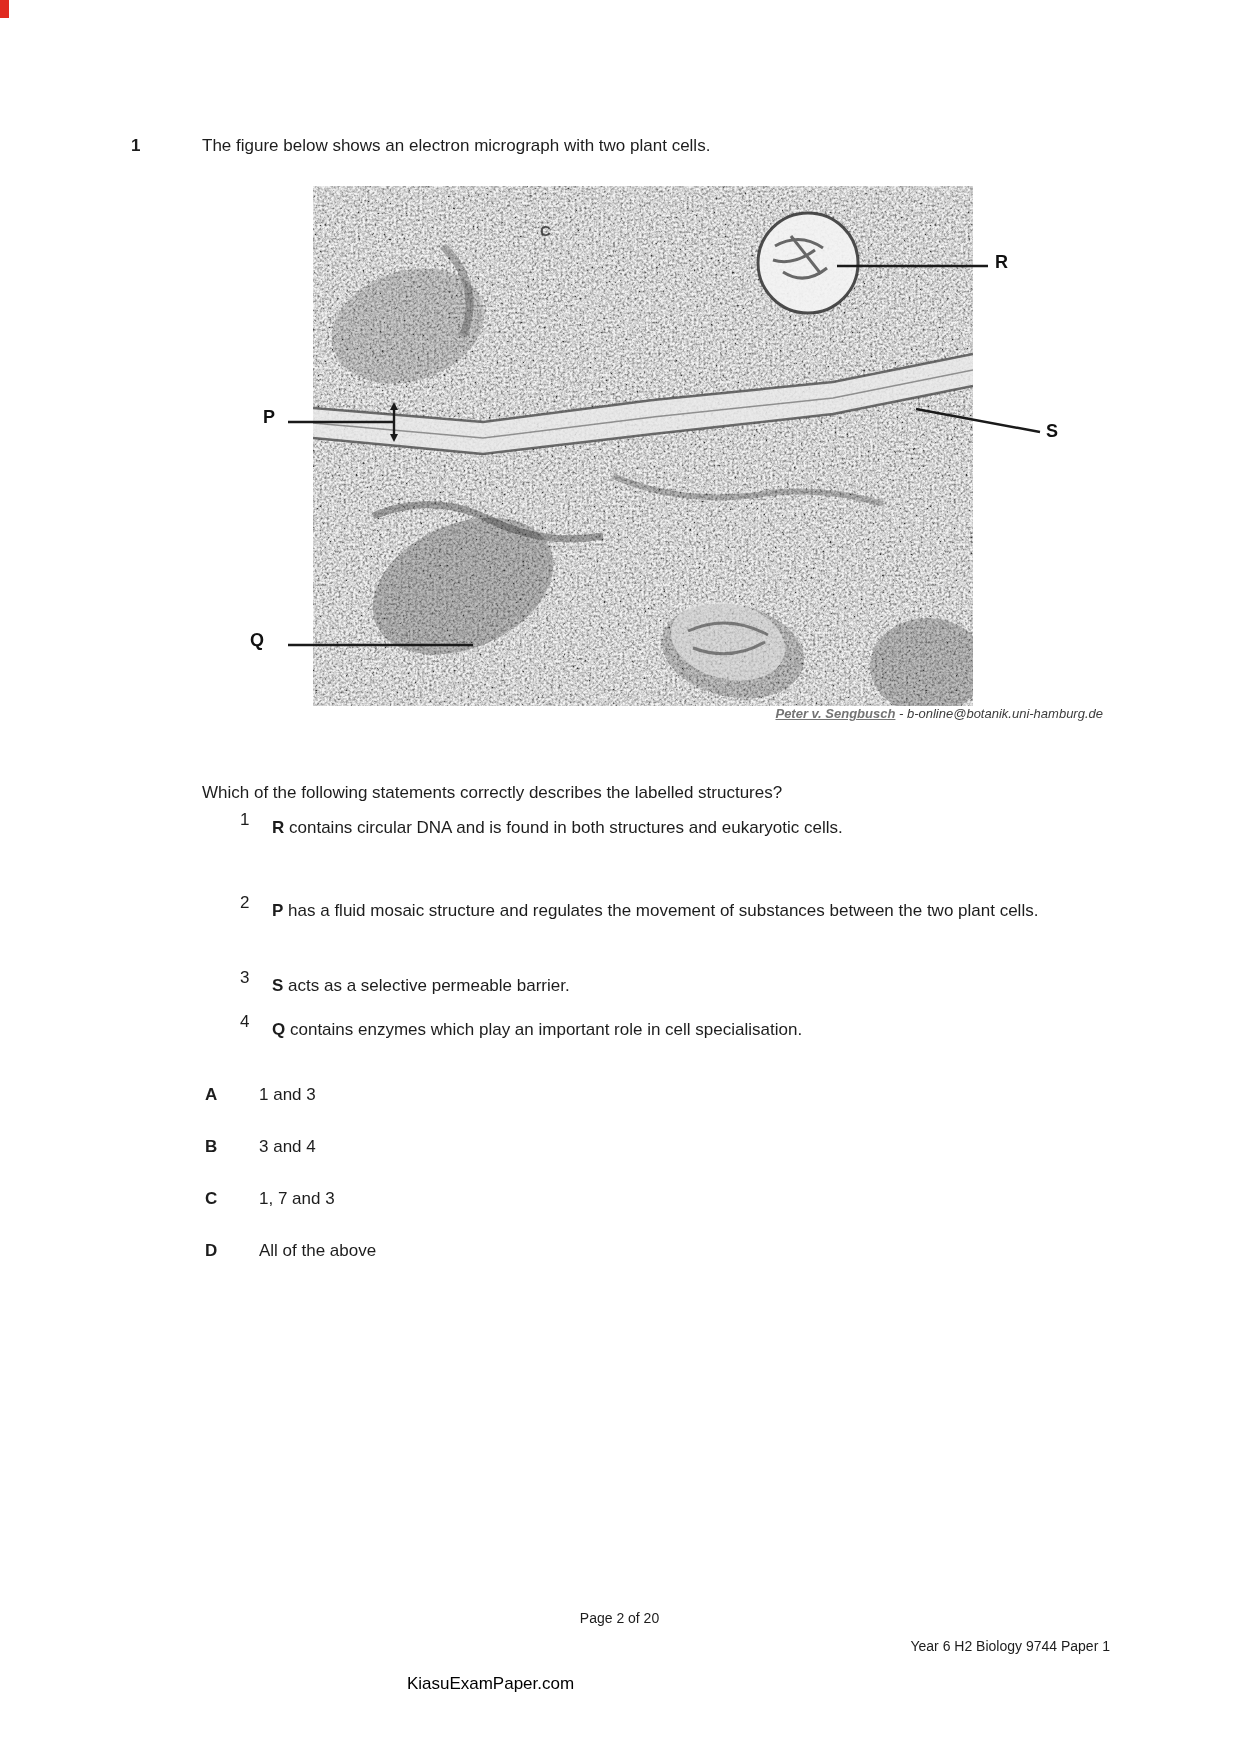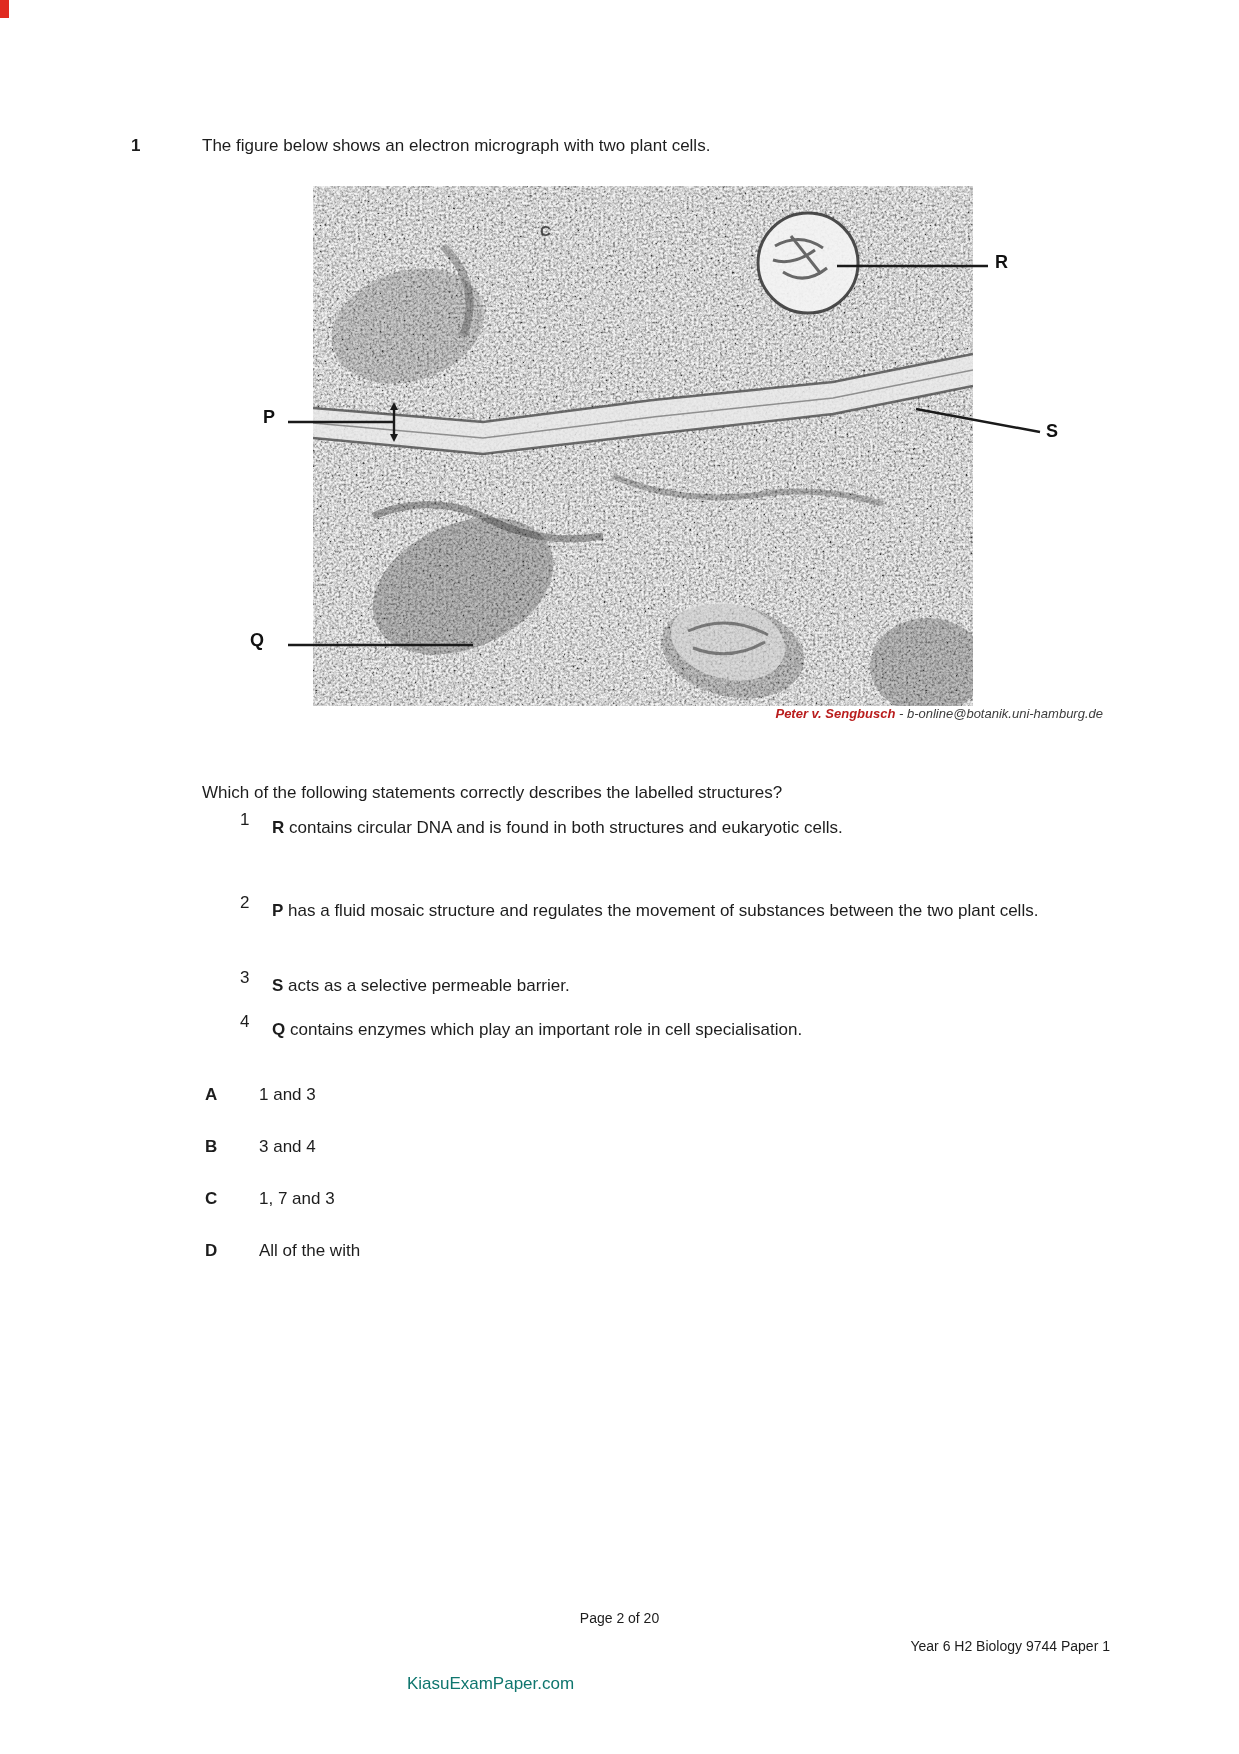--- a/index.html
+++ b/index.html
@@ -38,21 +38,21 @@
     margin-left:32px;width:768px;text-align:justify;line-height:36px;
   }
   .s1{top:810px;} .s2{top:893px;} .s3{top:968px;} .s4{top:1012px;}
   .option{left:205px;width:600px;font-size:17px;}
   .option .oletter{position:absolute;left:0;top:0;font-weight:bold;}
   .option .otext{margin-left:54px;}
   .oA{top:1085px;} .oB{top:1137px;} .oC{top:1189px;} .oD{top:1241px;}
   .footer-left{left:118px;top:1610px;font-size:14px;line-height:28px;}
   .footer-center{left:0;top:1610px;width:1239px;text-align:center;font-size:14px;}
   .footer-right{right:129px;top:1610px;font-size:14px;margin-top:28px;}
-  .watermark{left:0;top:1674px;width:981px;text-align:center;font-size:17px;color:#0f766e;}
+  .watermark{left:0;top:1674px;width:981px;text-align:center;font-size:17px;color:#000000;}
   .scan-artifact{left:0;top:0;width:9px;height:18px;background:#e02b20;}
 </style>
 </head>
 <body>
 
 <div class="page">
 
   <div class="abs scan-artifact"></div>
 
   <div class="abs qnum">1</div>
@@ -112,21 +112,21 @@
       <polygon points="390,434 398,434 394,442"></polygon>
     </g>
   </svg>
 
   <div class="abs figlabel lbl-R">R</div>
   <div class="abs figlabel lbl-P">P</div>
   <div class="abs figlabel lbl-S">S</div>
   <div class="abs figlabel lbl-Q">Q</div>
 
   <div class="abs attribution">
-    <span class="attr-author" style="color:#b91c1c;">Peter v. Sengbusch</span><span> - b-online@botanik.uni-hamburg.de</span>
+    <span class="attr-author" style="color:#737373;text-decoration:underline;">Peter v. Sengbusch</span><span> - b-online@botanik.uni-hamburg.de</span>
   </div>
 
   <div class="abs qprompt">Which of the following statements correctly describes the labelled structures?</div>
 
   <div class="abs statement s1">
     <span class="snum">1</span>
     <div class="stext"><span class="b">R</span> <span>contains circular DNA and is found in both structures and eukaryotic cells.</span></div>
   </div>
   <div class="abs statement s2">
     <span class="snum">2</span>
@@ -148,20 +148,20 @@
   <div class="abs option oB">
     <span class="oletter">B</span>
     <div class="otext">3 and 4</div>
   </div>
   <div class="abs option oC">
     <span class="oletter">C</span>
     <div class="otext">1, 7 and 3</div>
   </div>
   <div class="abs option oD">
     <span class="oletter">D</span>
-    <div class="otext">All of the with</div>
+    <div class="otext">All of the above</div>
   </div>
 
   <div class="abs footer-center">Page 2 of 20</div>
   <div class="abs footer-right">Year 6 H2 Biology 9744 Paper 1</div>
   <div class="abs watermark">KiasuExamPaper.com</div>
 
 </div>
 
 </body></html>

